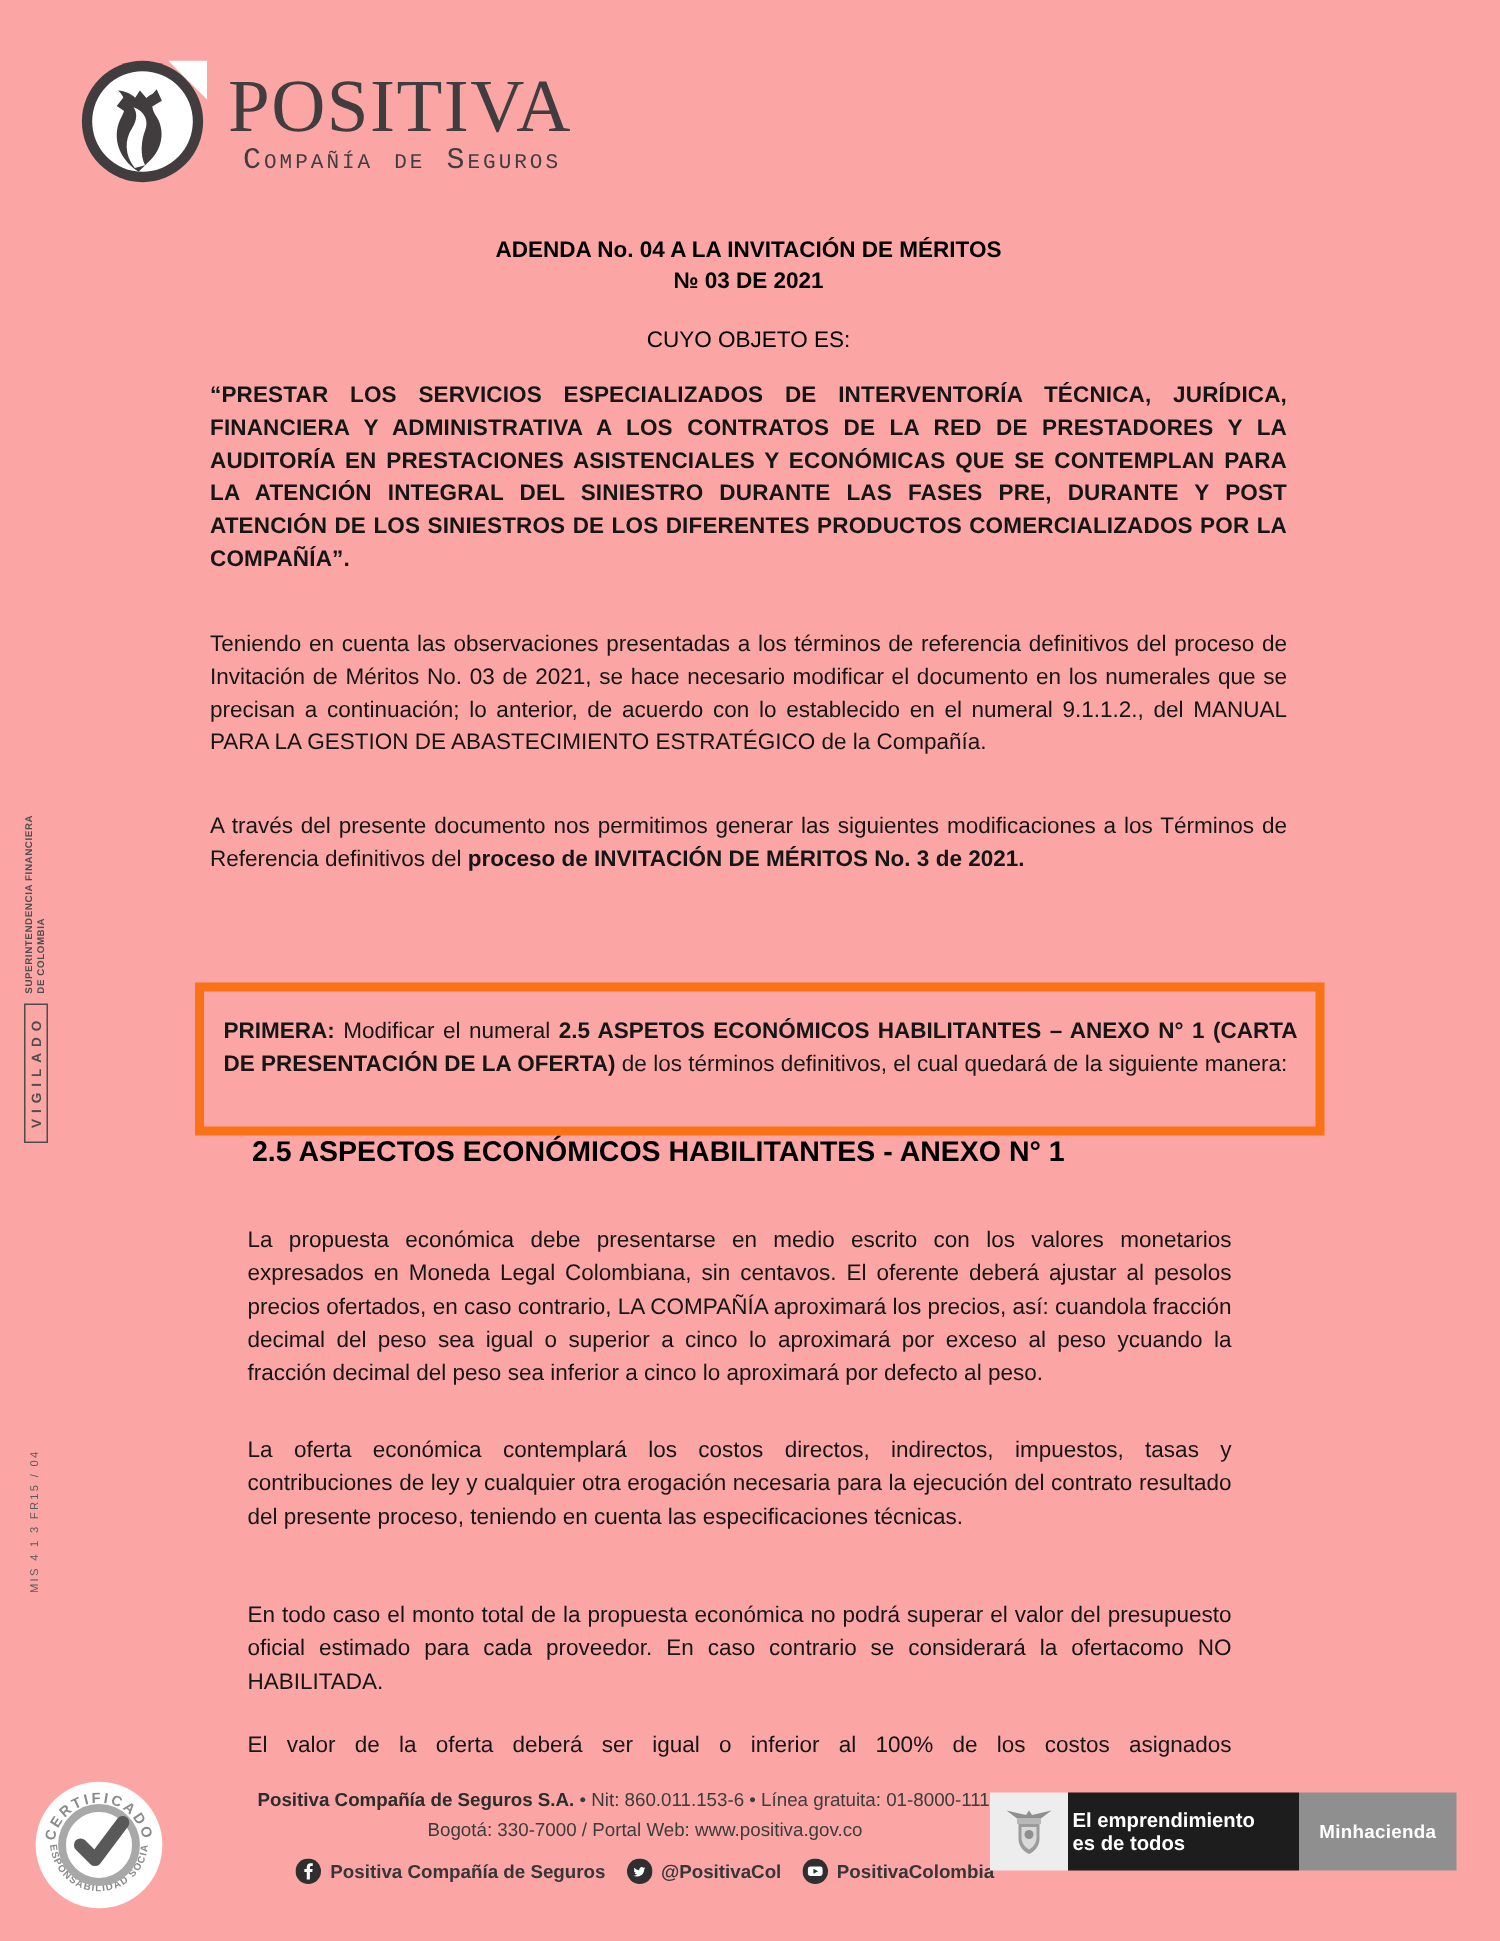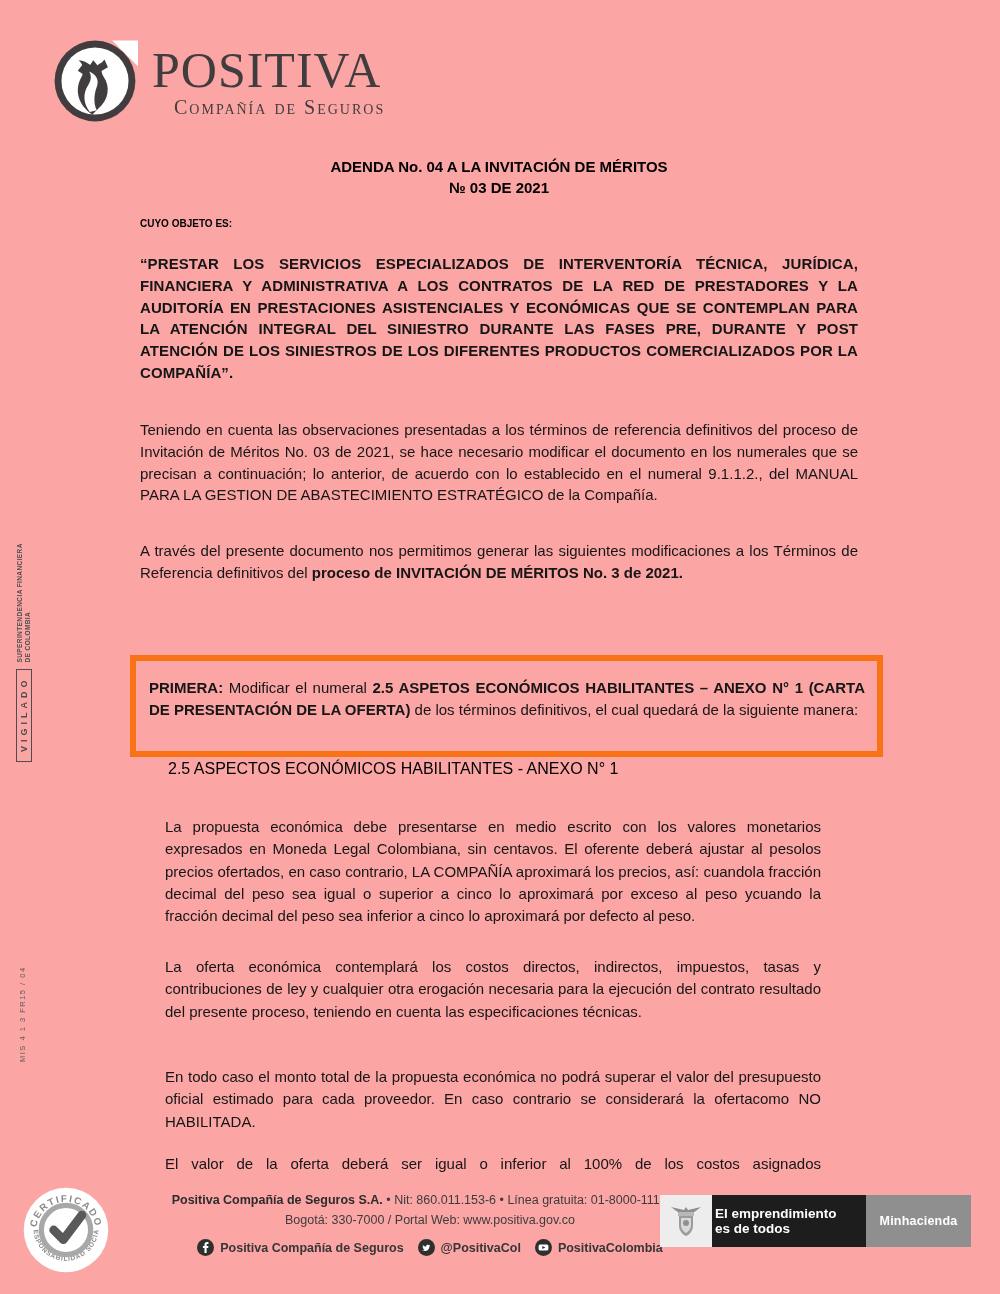--- a/index.html
+++ b/index.html
@@ -15,44 +15,44 @@
   
   .logo{position:absolute;left:52px;top:38px;display:flex;align-items:flex-start;}
   .logo-icon{width:86px;height:86px;}
   .logo-text{margin-left:14px;margin-top:8px;}
   .logo-name{
     font-family:"Liberation Serif", serif;
     font-size:50px;line-height:48px;color:#413d3e;
     letter-spacing:1px;font-weight:500;
   }
   .logo-tagline{
-    font-family:Liberation Serif, serif;
+    font-family:Liberation Mono, monospace;
     font-variant:small-caps;
     font-size:20px;color:#413d3e;letter-spacing:2px;
-    margin-top:2px;margin-left:22px;
+    margin-top:2px;margin-left:10px;
   }
   
   .title-block{position:absolute;left:140px;top:156px;width:718px;text-align:center;}
   .title-line{font-size:15px;font-weight:bold;color:#000;line-height:21px;}
-  .subtitle{position:absolute;left:140px;top:218px;width:718px;text-align:left;
-    font-size:10px;font-weight:bold;color:#000;}
+  .subtitle{position:absolute;left:140px;top:218px;width:718px;text-align:center;
+    font-size:15px;font-weight:normal;color:#000;}
   
   .para{position:absolute;left:140px;width:718px;font-size:15px;line-height:21.8px;
     text-align:justify;color:#161616;}
   .para.bold{font-weight:bold;letter-spacing:.1px;}
   .b{font-weight:bold;}
   
   .primera-box{
     position:absolute;left:130px;top:655px;width:716px;
     border:6px solid #f97316;
     padding:16px 12px 30px 13px;
     font-size:15px;line-height:21.8px;text-align:justify;color:#161616;
   }
   
-  .sec-heading{position:absolute;left:168px;top:758px;font-size:16px;font-weight:normal;
+  .sec-heading{position:absolute;left:168px;top:758px;font-size:19px;font-weight:bold;
     color:#000;line-height:22px;}
   .sec-heading .l2{margin-left:32px;}
   .sec-para{position:absolute;left:165px;width:656px;font-size:15px;line-height:22.3px;
     text-align:justify;color:#161616;}
   .sec-para.stretch{text-align-last:justify;}
   
   .vigilado-wrap{
     position:absolute;left:16px;top:762px;
     transform:rotate(-90deg);transform-origin:left top;
     display:flex;align-items:center;gap:7px;white-space:nowrap;

